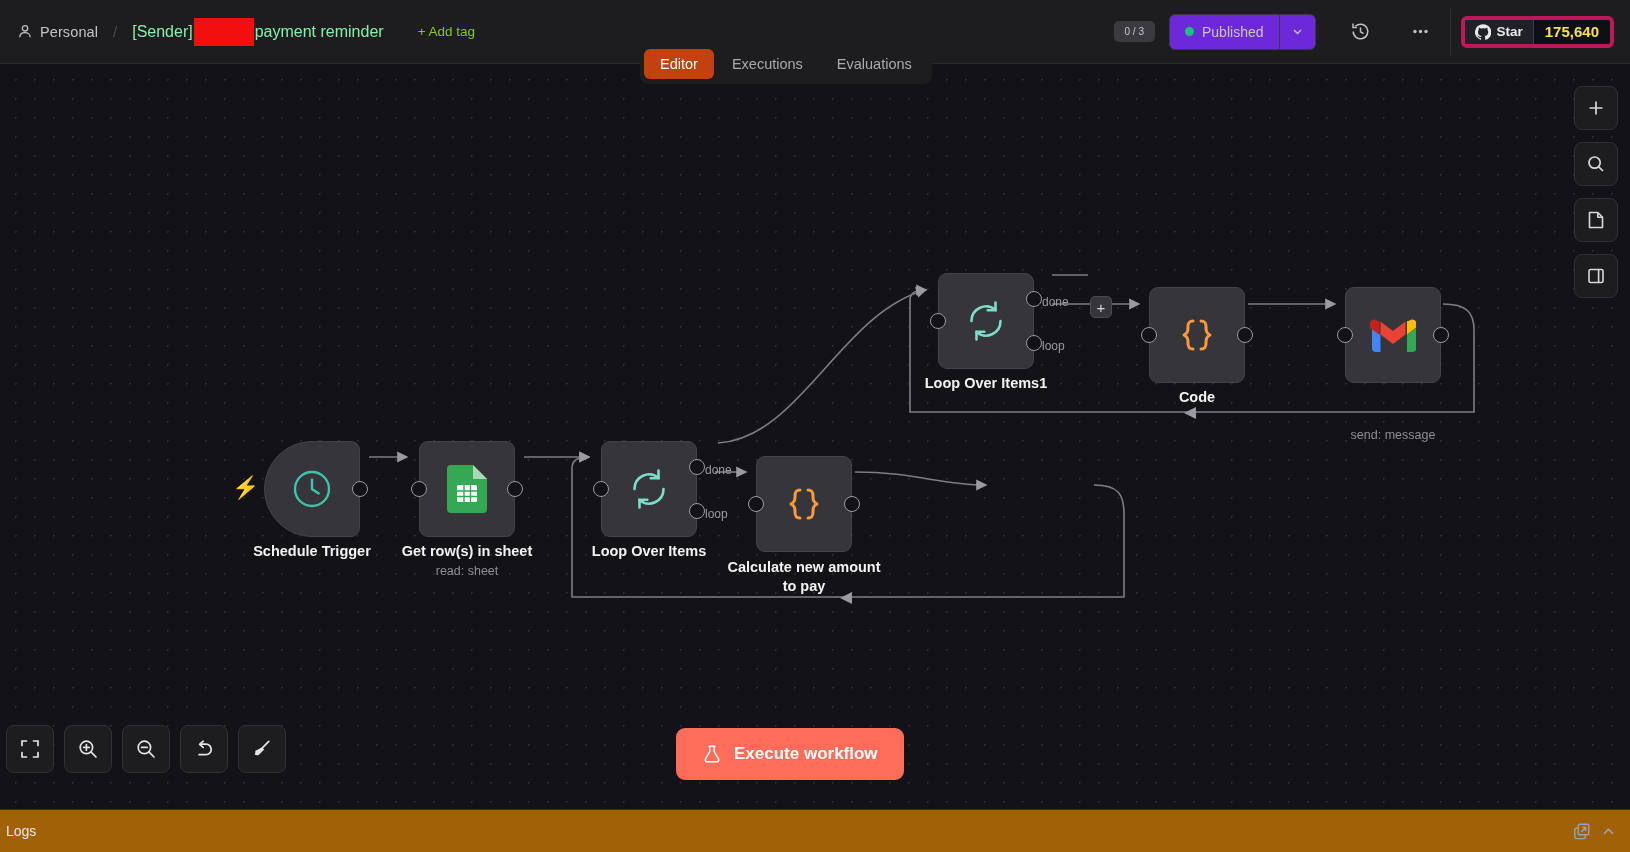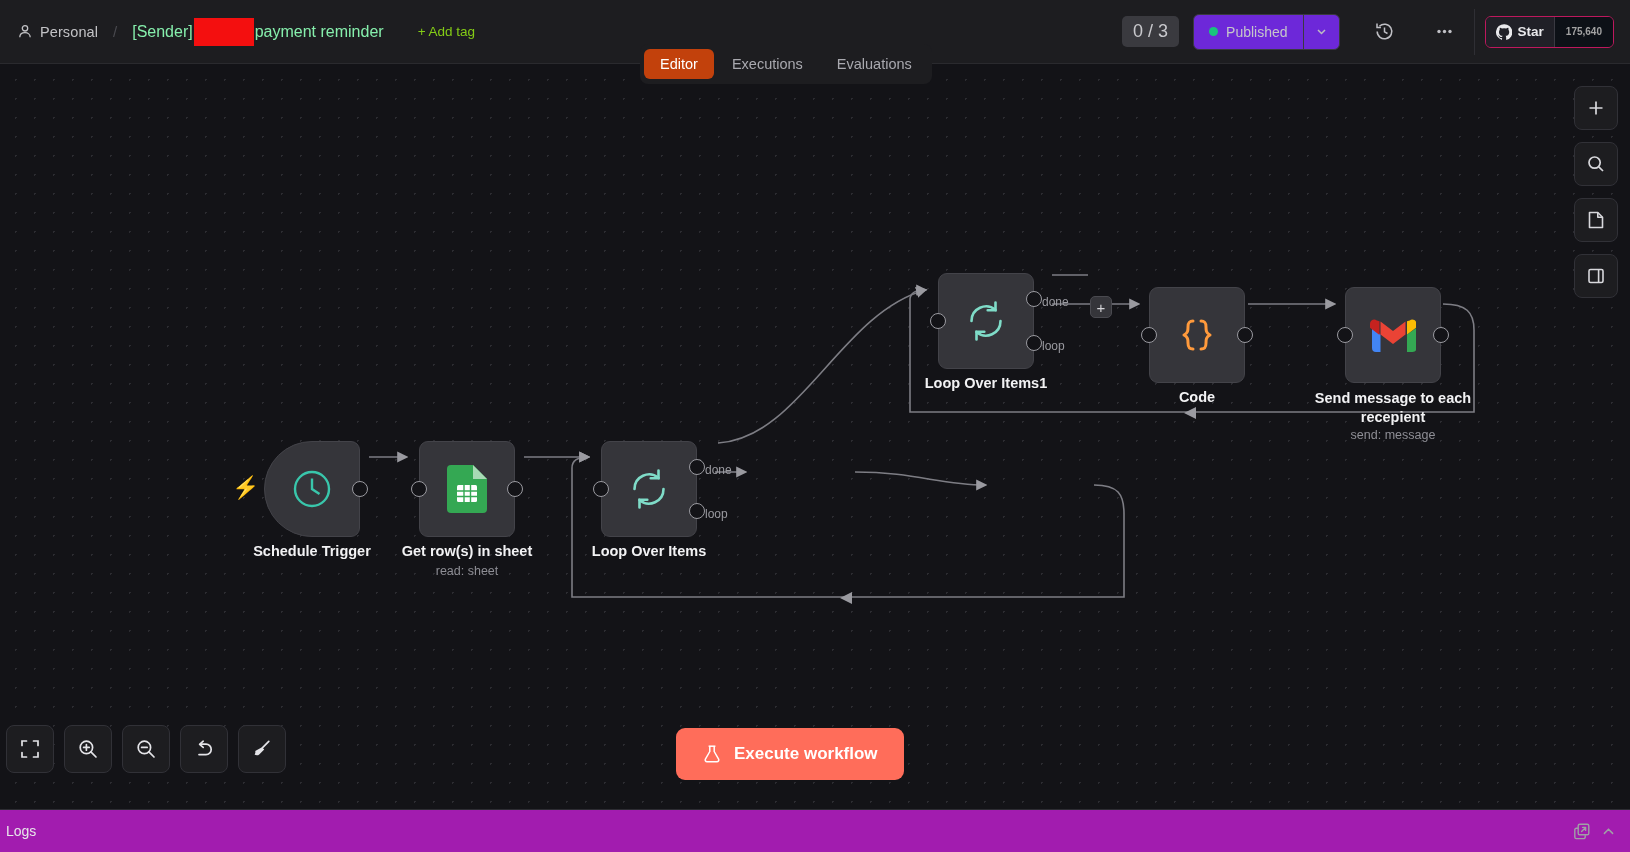--- a/index.html
+++ b/index.html
@@ -33,21 +33,21 @@
     display: inline-block; width: 60px; height: 28px;
     background: #f40f0f; vertical-align: middle; margin: 0 1px;
   }
   .add-tag {
     color: #84cc16; font-size: 13.5px; margin-left: 26px; cursor: pointer; text-align: center;
   }
   .hdr-right {
     margin-left: auto; display: flex; align-items: center; gap: 0px; padding-right: 0px; height: 100%;
   }
   .count-badge {
-    background: #3a3a3f; color: #c9c9cd; font-size: 18px;
+    background: #3a3a3f; color: #c9c9cd; font-size: 10px;
     padding: 5px 11px; border-radius: 5px; margin-right: 14px;
   }
   .publish-group {
     display: flex; align-items: stretch; border: 1px solid #3a3a40;
     border-radius: 6px; overflow: hidden; height: 36px; background:#6d28d9;
   }
   .publish-main {
     display: flex; align-items: center; gap: 8px; padding: 0 15px;
     color: #c6c6ca; font-size: 14px; cursor: pointer;
   }
@@ -55,30 +55,30 @@
   .publish-chev {
     display: flex; align-items: center; justify-content: center;
     width: 36px; border-left: 1px solid #3a3a40; cursor: pointer; color:#bdbdc2;
   }
   .icon-btn {
     width: 38px; height: 38px; display:flex; align-items:center; justify-content:center;
     color:#c0c0c5; cursor:pointer; border-radius:5px;
   }
   .hdr-sep { width:1px; height:46px; background:#2f2f34; margin:0 10px; }
   .gh-star {
-    display:flex; align-items:stretch; height:32px; border:1px solid #be185d;
+    display:flex; align-items:stretch; height:32px; border:4px solid #be185d;
     border-radius:6px; overflow:hidden; margin-right:16px;
   }
   .gh-left {
     display:flex; align-items:center; gap:6px; padding:0 10px;
     background:#202027; color:#e9e9ec; font-size:13.5px; font-weight:bold;
   }
   .gh-right {
     display:flex; align-items:center; padding:5px 11px;
-    background:#0d1117; color:#a3a3a3; font-size:10px; font-weight:bold;
+    background:#0d1117; color:#fde047; font-size:15px; font-weight:bold;
     border-left:1px solid #3a3a42;
   }
 
   
   .tabbar {
     position:absolute; top:44px; left:640px; height:40px;
     background:#1d1d20; border-radius:8px;
     display:flex; align-items:center; padding:4px; gap:2px; z-index:45;
   }
   .tab {
@@ -155,21 +155,21 @@
   .exec-btn {
     position:absolute; left:676px; bottom:29px; height:52px; padding:0 26px;
     background:#ff6d5a; border:none; border-radius:9px; color:#fff;
     font-size:17px; font-weight:bold; display:flex; align-items:center; gap:12px;
     cursor:pointer; font-family:"Liberation Sans", sans-serif;
   }
 
   
   .logsbar {
     position:absolute; bottom:0; left:0; width:1630px; height:43px;
-    background:#a21caf; border-top:1px solid #2d2d33;
+    background:#a16207; border-top:1px solid #2d2d33;
     display:flex; align-items:center; z-index:40;
   }
   .logs-label { color:#e7e7ea; font-size:14px; padding-left:6px; }
   .logs-right { margin-left:auto; display:flex; align-items:center; gap:10px; padding-right:14px; }
   .logs-icon { color:#a0a0a6; display:flex; align-items:center; cursor:pointer; }
 </style>
 </head>
 <body>
 
 <div id="app">
@@ -319,20 +319,31 @@
         </svg>
       </div>
       <div class="port in"></div>
       <div class="port out o1"></div>
       <div class="port out o2"></div>
       <div class="port-label" style="left:104px; top:22px;">done</div>
       <div class="port-label" style="left:104px; top:66px;">loop</div>
       <div class="node-label">Loop Over Items</div>
     </div>
 
+    <div class="node" style="left:756px; top:360px;">
+      <div class="node-box">
+        <svg width="44" height="44" viewBox="0 0 44 44" fill="none" stroke="#ff9a3c" stroke-width="3" stroke-linecap="round" stroke-linejoin="round">
+          <path d="M18 8c-4.5 0-5 2.5-5 6s0 6-4 8c4 2 4 4.5 4 8s.5 6 5 6"></path>
+          <path d="M26 8c4.5 0 5 2.5 5 6s0 6 4 8c-4 2-4 4.5-4 8s-.5 6-5 6"></path>
+        </svg>
+      </div>
+      <div class="port in"></div>
+      <div class="port out"></div>
+      <div class="node-label wrap">Calculate new amount to pay</div>
+    </div>
 
 
     <div class="node" style="left:938px; top:177px;">
       <div class="node-box">
         <svg width="44" height="44" viewBox="0 0 44 44" fill="none" stroke="#7fdcc8" stroke-width="2.6" stroke-linecap="round">
           <path d="M7.5 22a14.5 14.5 0 0 1 24-11"></path>
             <path d="M36.5 22a14.5 14.5 0 0 1-24 11"></path>
           <path d="M31.5 3.5v7.8h-7.8"></path>
             <path d="M12.5 40.5v-7.8h7.8"></path>
         </svg>
@@ -363,21 +374,20 @@
         <svg width="46" height="36" viewBox="0 0 46 36">
           <path d="M3.5 35h7V17.5L2 10.8V31a4 4 0 0 0 4 4z" fill="#4285f4"></path>
           <path d="M35.5 35h7a4 4 0 0 0 4-4V10.8L37 17.5V35z" fill="#34a853"></path>
           <path d="M37 4.3v13.2l9.5-7.1V6.8c0-3.5-4-5.5-6.8-3.4L37 4.3z" fill="#fbbc04"></path>
           <path d="M10.5 17.5v-13l12.5 9.4L35.5 4.5v13L23 27z" fill="#ea4335"></path>
           <path d="M0 6.8v4L9.5 18V4.3L6.8 3.4C4 1.3 0 3.3 0 6.8z" fill="#c5221f"></path>
         </svg>
       </div>
       <div class="port in"></div>
       <div class="port out"></div>
-      <div class="node-label wrap">Send message to each recepient</div>
       <div class="node-sub" style="top:141px;">send: message</div>
     </div>
 
     <div class="right-tools">
       <div class="rt-btn">
         <svg width="20" height="20" viewBox="0 0 20 20" fill="none" stroke="currentColor" stroke-width="1.7">
           <path d="M10 3.5v13M3.5 10h13"></path>
         </svg>
       </div>
       <div class="rt-btn">

